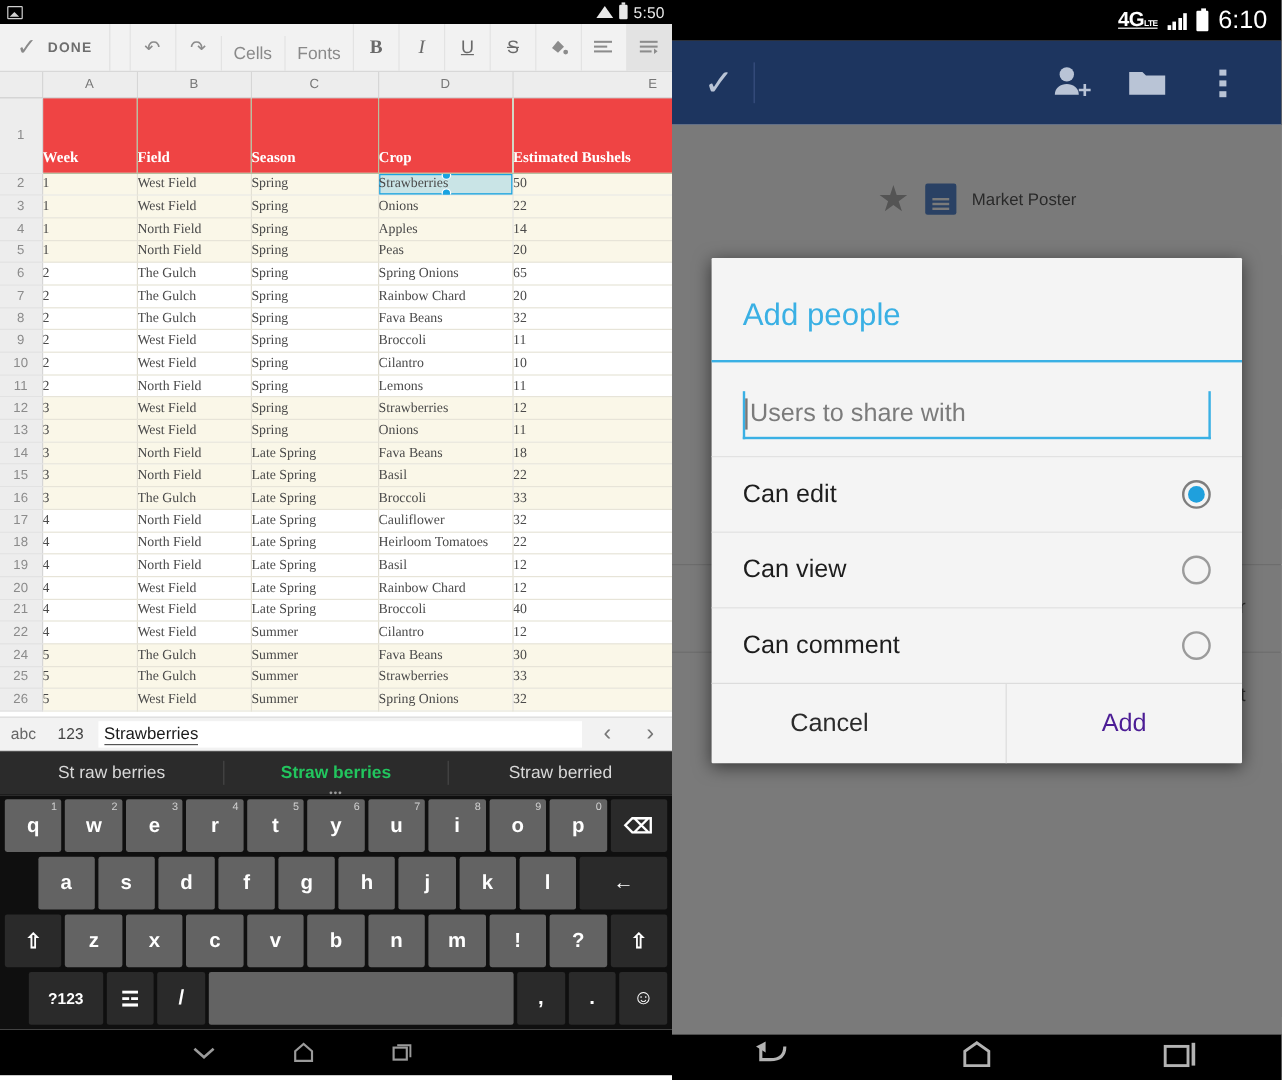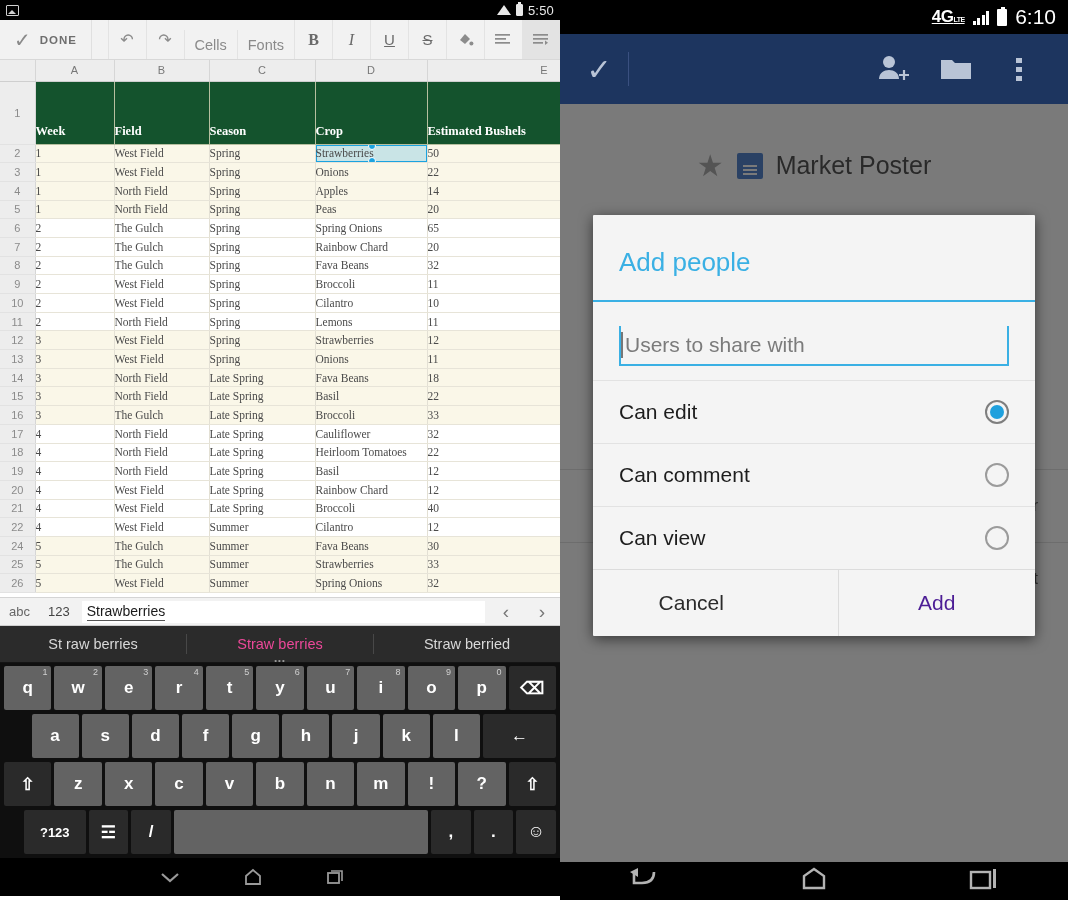--- a/index.html
+++ b/index.html
@@ -63,21 +63,21 @@
   .rn {
     width: 35px; background: #ededed; border-right: 1px solid #d6d6d6; border-bottom: 1px solid #e2e2e2;
     font-size: 11px; color: #8b8b8b; text-align: center; vertical-align: middle;
   }
   .cell {
     border-right: 1px solid #e3e0d4; border-bottom: 1px solid #e7e4d8;
     font-family: "Liberation Serif", serif; font-size: 11.5px; color: #4a4a4a;
     padding: 2px 0 2px 5px; vertical-align: middle; white-space: nowrap; overflow: hidden;
   }
   tr.hdrrow td.cell {
-    background: #14532d; color: #ffffff; font-weight: bold; font-size: 12.5px;
+    background: #ef4444; color: #ffffff; font-weight: bold; font-size: 12.5px;
     height: 63px; vertical-align: bottom; padding-bottom: 5px;
     border-right: 1px solid #b6bf9f; border-bottom: 1px solid #b6bf9f;
   }
   tr.hdrrow .rn { height: 63px; }
   tr.band td.cell { background: #faf7e8; }
   tr.plain td.cell { background: #ffffff; }
   tr.row td { height: 18.7px; }
   tr.row .rn { height: 18.7px; }
   .sel-cell { position: relative; }
   .sel-cell .selbox {
@@ -105,21 +105,21 @@
   }
   .fb-val { font-size: 14px; color: #1a1a1a; border-bottom: 1.5px solid #555; line-height: 17px; }
   .fb-nav { width: 36px; text-align: center; font-size: 19px; color: #777; }
 
   
   .suggest {
     height: 37px; background: #2b2b2b; display: flex; align-items: center;
     border-bottom: 1px solid #141414;
   }
   .sug { flex: 1; text-align: center; font-size: 14.5px; color: #d8d8d8; position: relative; }
-  .sug.mid { color: #ec4899; font-weight: normal; }
+  .sug.mid { color: #22c55e; font-weight: bold; }
   .sug.mid:after {
     content: "\2022\2022\2022"; position: absolute; left: 50%; transform: translateX(-50%);
     bottom: -13px; font-size: 8px; color: #9a9a9a; letter-spacing: 1px;
   }
   .sug-div { width: 1px; height: 20px; background: #484848; }
 
   
   .kb { background: #0f0f0f; padding: 3px 2px 4px; }
   .krow { display: flex; gap: 3px; margin-bottom: 4px; padding: 0 2px; }
   .krow:last-child { margin-bottom: 0; }
@@ -162,21 +162,21 @@
   .ab-div { width: 1px; height: 34px; background: #3a5080; margin-left: 6px; }
   .ab-sp { flex: 1; }
   .ab-icon { width: 64px; display: flex; align-items: center; justify-content: center; }
 
   .content { position: absolute; top: 104px; left: 0; right: 0; bottom: 38px; background: #fff; }
   .doc-title-row { display: flex; align-items: center; justify-content: center; gap: 13px; padding: 44px 0 22px; }
   .star { font-size: 30px; color: #9b9b9b; }
   .doc-badge { width: 26px; height: 26px; background: #2d6bc4; border-radius: 2px;
      display:flex; align-items:center; justify-content:center; }
   .doc-badge span { display:block; width:14px; height:2px; background:#fff; box-shadow: 0 4px 0 #fff, 0 8px 0 #fff; }
-  .doc-title { font-size: 25px; color: #2b2b2b; }
+  .doc-title { font-size: 14px; color: #2b2b2b; }
 
   .who-hdr { font-size: 15.5px; color: #6b6b6b; letter-spacing: .6px; padding: 16px 0 12px 48px; }
   .acc-row { display: flex; align-items: center; padding: 10px 30px 10px 48px; border-top: 1px solid #dcdcdc; }
   .avatar { width: 52px; height: 52px; background: #cfcfcf; position: relative; flex: none; }
   .avatar:before { content:""; position:absolute; top:9px; left:50%; transform:translateX(-50%);
      width:20px; height:20px; border-radius:50%; background:#e8e8e8; }
   .avatar:after { content:""; position:absolute; bottom:0; left:50%; transform:translateX(-50%);
      width:30px; height:16px; border-radius:15px 15px 0 0; background:#e8e8e8; }
   .acc-txt { flex: 1; padding-left: 16px; }
   .acc-name { font-size: 17px; color: #2d2d2d; line-height: 1.35; }
@@ -671,25 +671,25 @@
         <div class="dlg-input-wrap">
           <span class="caret"></span>
           <span class="dlg-ph">Users to share with</span>
         </div>
       </div>
       <div class="dlg-opt">
         <span>Can edit</span>
         <span class="radio on"></span>
       </div>
       <div class="dlg-opt">
+        <span>Can view</span>
+        <span class="radio"></span>
+      </div>
+      <div class="dlg-opt">
         <span>Can comment</span>
-        <span class="radio"></span>
-      </div>
-      <div class="dlg-opt">
-        <span>Can view</span>
         <span class="radio"></span>
       </div>
       <div class="dlg-btns">
         <div class="dlg-btn">Cancel</div>
         <div class="dlg-btn disabled">Add</div>
       </div>
     </div>
 
     <div class="navbar-r">
       <div class="nav-ico">

